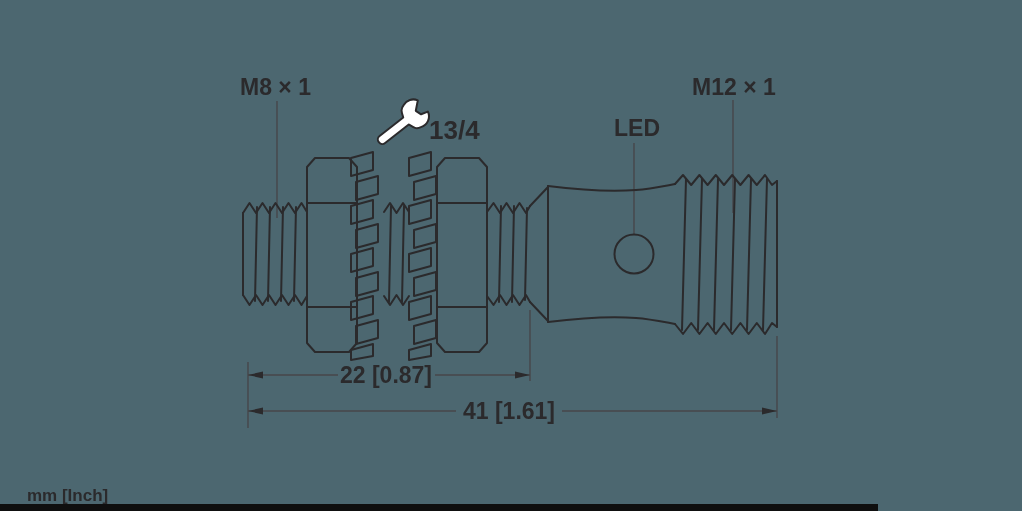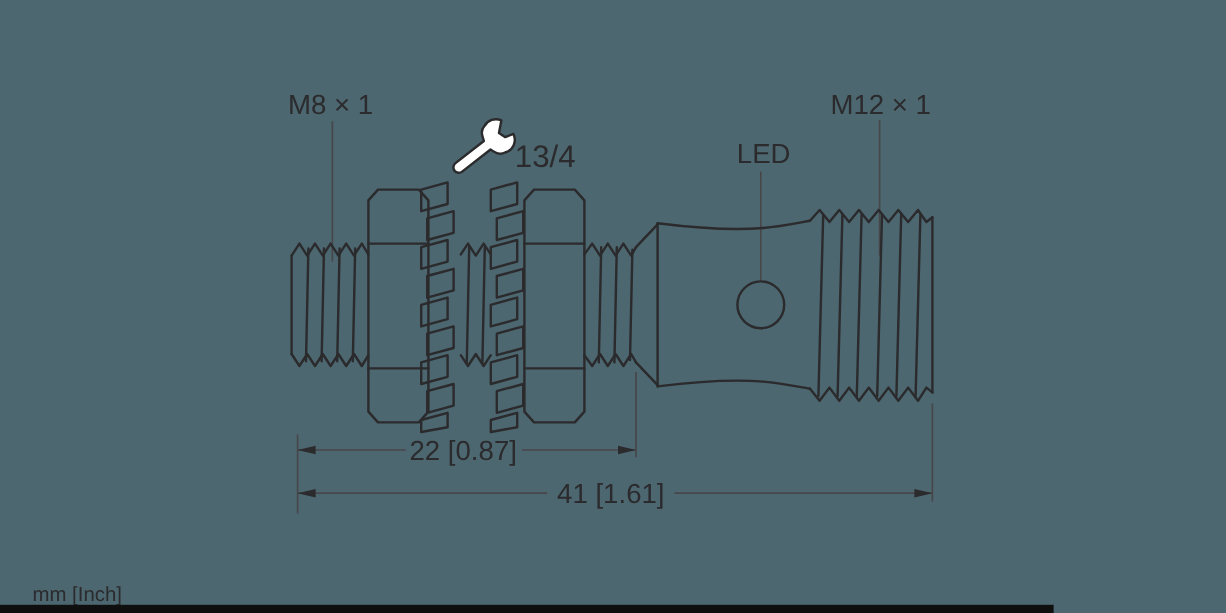--- a/index.html
+++ b/index.html
@@ -1,16 +1,16 @@
 <!DOCTYPE html>
 <html><head>
 <meta charset="utf-8">
 <style>
   html,body{margin:0;padding:0;background:#4c6770;}
-  .stage{position:relative;width:878px;height:511px;overflow:hidden;}
+  .stage{position:relative;width:878px;height:511px;overflow:hidden;font-weight:bold;}
   svg{display:block;}
   text{font-family:"Liberation Sans","DejaVu Sans",sans-serif;}
   .lbl{font-size:23px;}
   .wsize{font-size:26px;}
   .dim{font-size:23px;}
   .units{font-size:17px;}
 </style>
 </head>
 <body>
 

